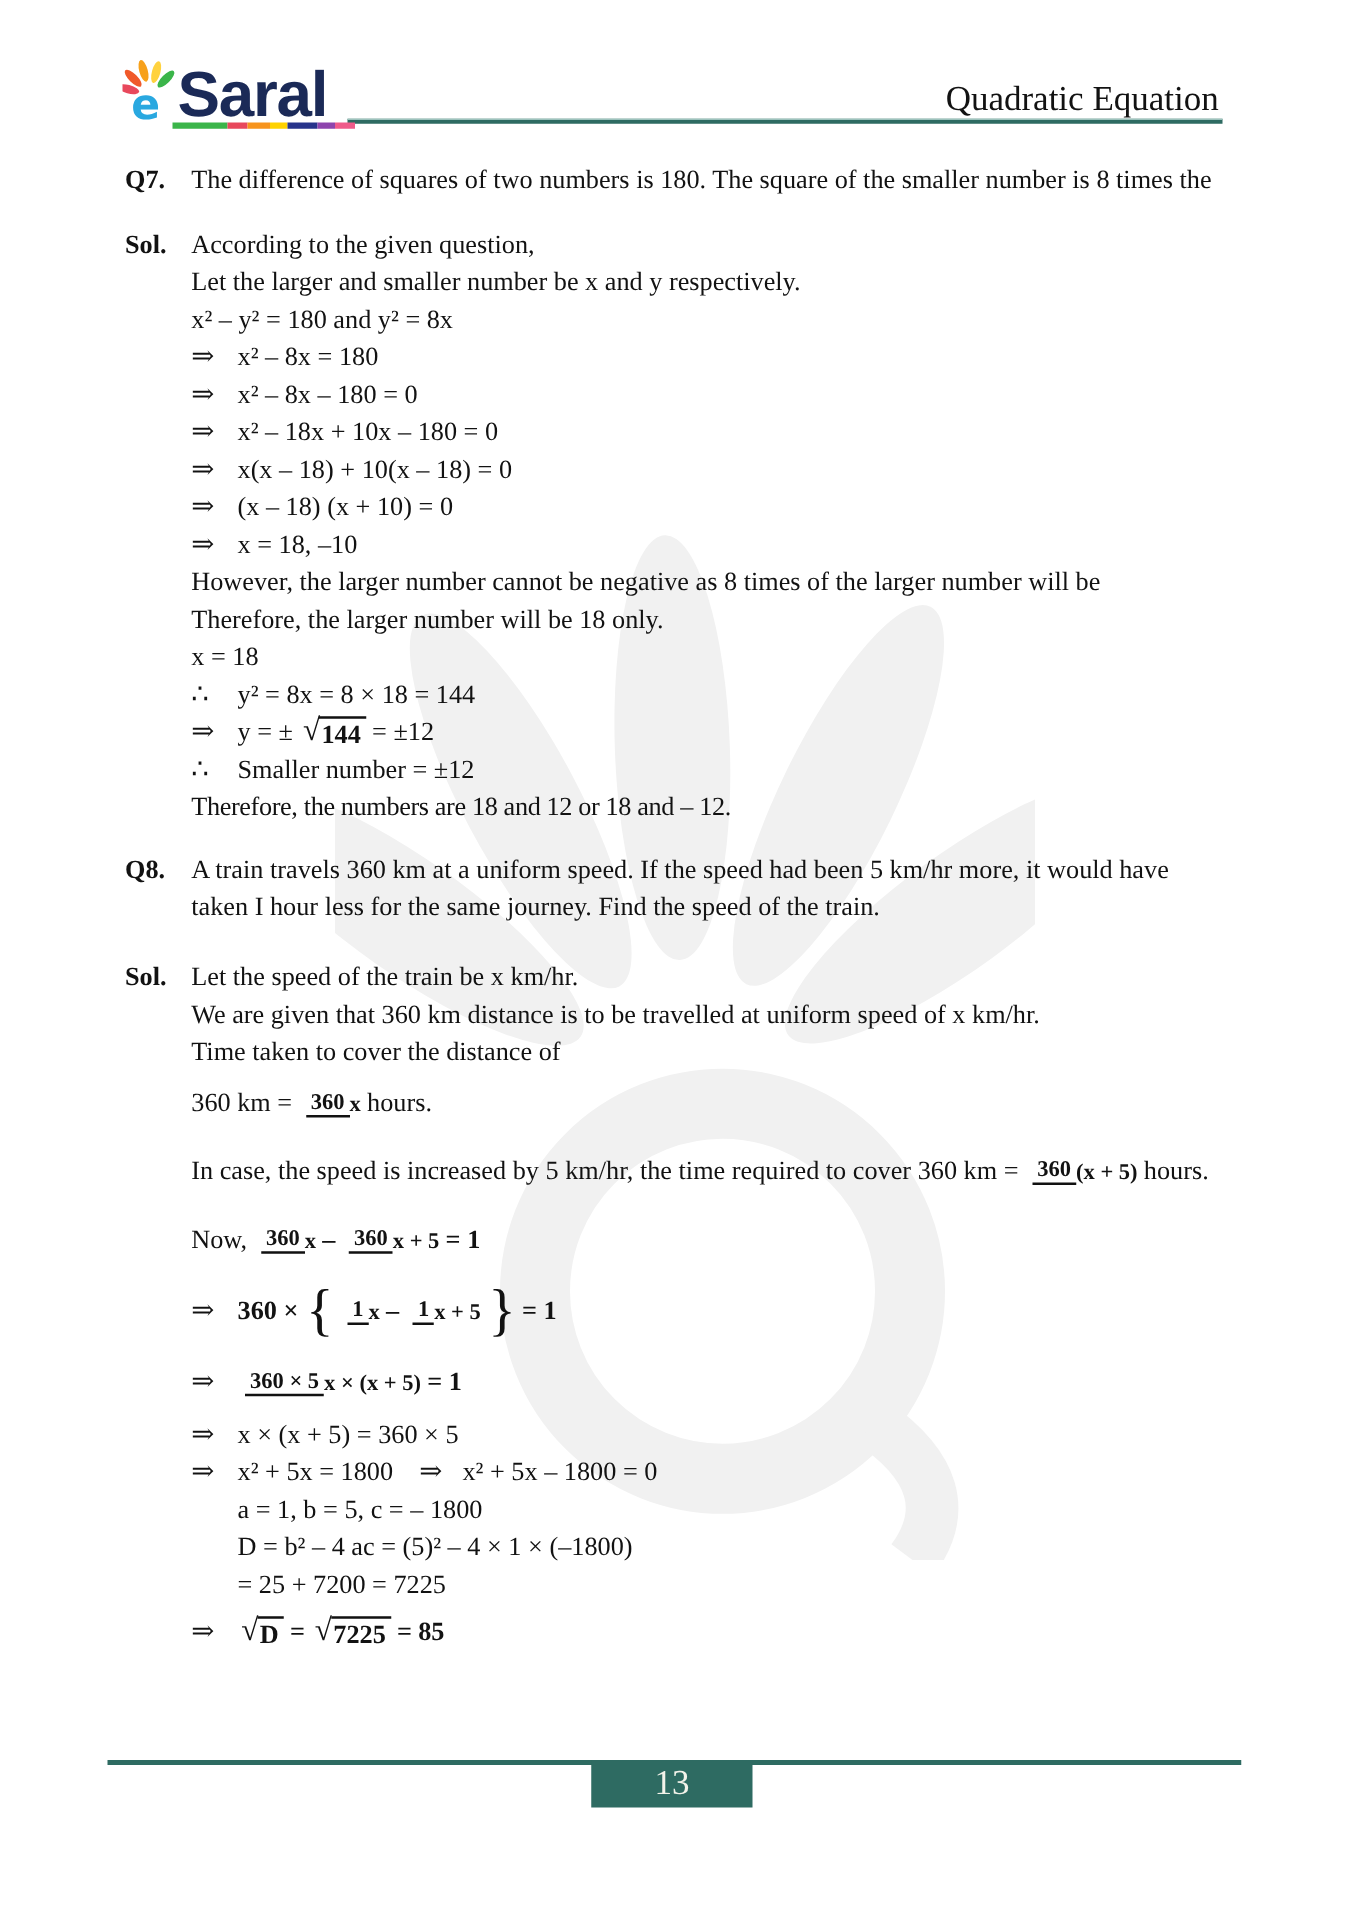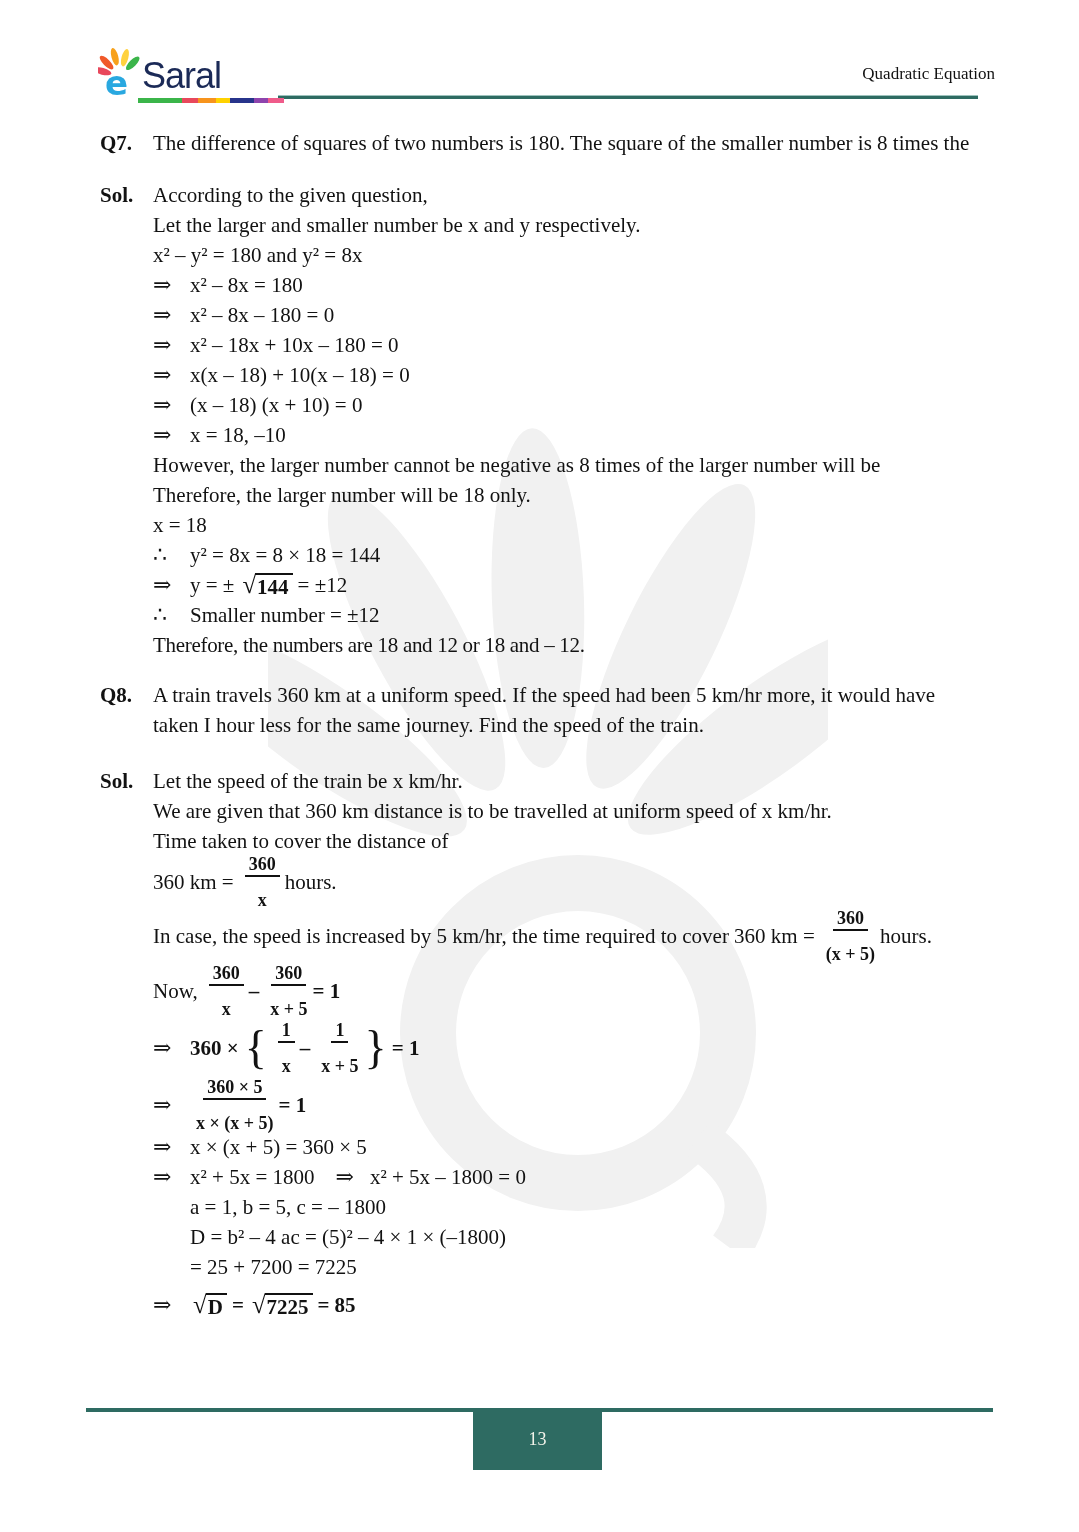--- a/index.html
+++ b/index.html
@@ -9,34 +9,34 @@
     color:#121212; font-size:21px;
   }
 
   
   .watermark { position:absolute; left:268px; top:368px; z-index:0; }
 
   
   .logo { position:absolute; left:98px; top:46px; z-index:2; }
   .logo-inner { position:relative; display:flex; align-items:flex-end; }
   .logo-name {
-    font-family:"Liberation Sans","DejaVu Sans",sans-serif; font-weight:400;
-    font-size:36px; line-height:44px; color:#1b2a57; letter-spacing:-1px;
+    font-family:"Liberation Sans","DejaVu Sans",sans-serif; font-weight:700;
+    font-size:51px; line-height:44px; color:#1b2a57; letter-spacing:-1px;
   }
   .logo-underline { position:absolute; left:40px; bottom:-5px; display:flex; height:5px; width:150px; }
   .logo-underline span { height:5px; }
   .seg-green  { width:44px; background:#3bb54a; }
   .seg-red    { width:16px; background:#e8485c; }
   .seg-orange { width:18px; background:#f7941d; }
   .seg-yellow { width:14px; background:#ffd200; }
   .seg-navy   { width:24px; background:#27348b; }
   .seg-purple { width:14px; background:#8e44ad; }
   .seg-pink   { width:16px; background:#ef5b8a; }
 
-  .header-title { position:absolute; top:64px; right:84px; font-size:17px; z-index:2; }
+  .header-title { position:absolute; top:64px; right:104px; font-size:28px; z-index:2; }
   .header-rule {
     position:absolute; top:95px; left:278px; width:700px; height:3px;
     background:#2e6b62; border-top:1px solid #9dc3bd; z-index:1;
   }
 
   
   .content { position:absolute; left:100px; top:128px; width:886px; z-index:1; line-height:30px; }
 
   .qa { display:flex; }
   .qlabel { width:53px; flex-shrink:0; font-weight:700; }
@@ -49,41 +49,41 @@
   .indent2 { margin-left:90px; }
 
   .mrow { display:flex; align-items:center; margin-left:53px; min-height:30px; }
   .mrow .sym { width:37px; flex-shrink:0; font-size:22px; }
   .mrow .sym.mid { width:auto; margin:0 16px; }
   .mrow > span:not(.sym) { margin-right:5px; }
 
   .h52 { height:52px; } .h54 { height:54px; } .h56 { height:56px; } .h60 { height:60px; } .h38 { height:38px; margin-top:4px; }
 
   .frac {
-    display:inline-flex; flex-direction:column; align-items:center;
-    font-weight:700; font-size:18px; line-height:20px; margin:0 6px; text-align:center;gap:12px;
+    display:inline-flex; flex-direction:row; align-items:center;
+    font-weight:700; font-size:18px; line-height:20px; margin:0 6px; text-align:center;
   }
   .frac .num { border-bottom:2px solid #111; padding:0 4px 1px; }
   .frac .den { padding-top:1px; }
 
   .brace { font-size:46px; font-weight:400; line-height:40px; margin:0 1px; }
 
   .sqrt { display:inline-flex; align-items:flex-start; margin:0 3px; }
   .sqrt .sign { font-size:25px; line-height:24px; margin-right:-1px; }
   .sqrt .radv { border-top:2.5px solid #111; font-weight:700; padding:2px 4px 0 2px; line-height:20px; }
 
   .bold { font-weight:700; }
   .narrow { letter-spacing:-0.3px; }
 
   
   .footer-rule { position:absolute; left:86px; right:86px; top:1408px; height:4px; background:#2e6b62; z-index:1; }
   .page-box {
-    position:absolute; left:473px; top:1408px; width:129px; height:62px;
+    position:absolute; left:473px; top:1408px; width:129px; height:38px;
     background:#2e6b62; color:#f3f3ea; display:flex; align-items:center;
-    justify-content:center; font-size:18px; z-index:2;
+    justify-content:center; font-size:28px; z-index:2;
   }
 </style>
 </head>
 <body>
 
 <div class="page">
 
   <svg class="watermark" width="560" height="880" viewBox="0 0 560 880" aria-hidden="true">
     <g fill="#f1f1f1">
       <ellipse cx="280" cy="250" rx="46" ry="168" transform="rotate(-55 280 520)"></ellipse>

